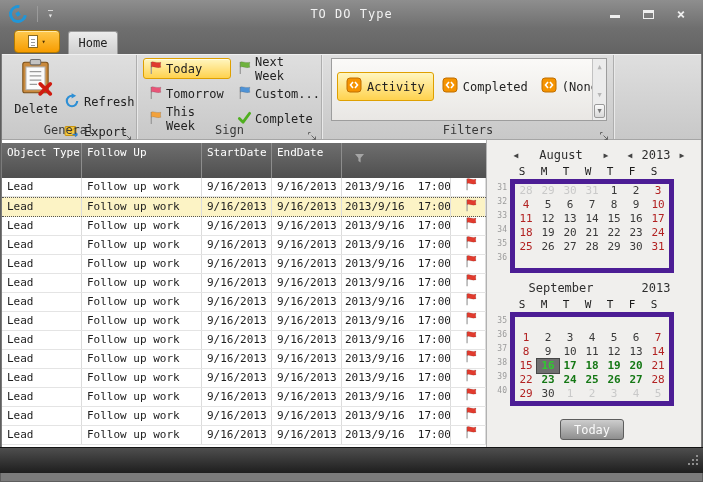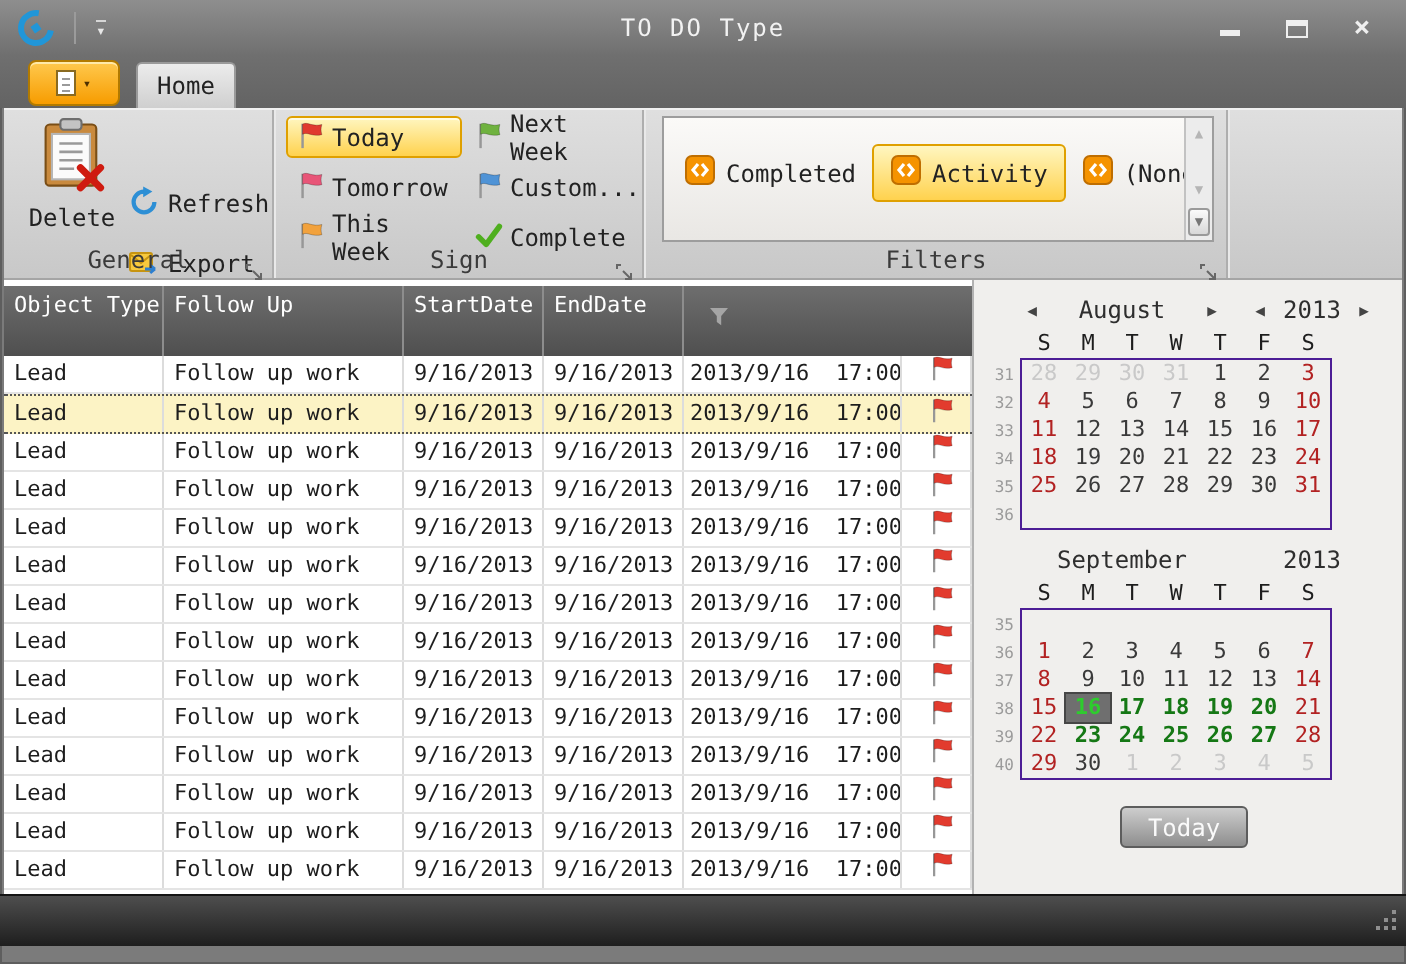--- a/index.html
+++ b/index.html
@@ -100,21 +100,21 @@
   .cal-nav .arr { width:14px; font-size:8px; color:#444; text-align:center; }
   .cal-nav .arr.hid { visibility:hidden; }
   .cal-nav .mlabel { width:76px; text-align:center; }
   .cal-nav .sp { flex:1; }
   .cal-nav .ylabel { width:38px; text-align:center; }
   .cal-dayhead { display:flex; padding-left:22px; height:15px; }
   .cal-dayhead span { width:22px; text-align:center; font-size:11px; color:#1d1d1d; line-height:15px; }
   .cal-body { display:flex; }
   .wknums { width:21px; padding-top:2px; }
   .wknums div { height:14px; line-height:14px; font-size:8px; color:#9b9b9b; text-align:right; padding-right:3px; }
-  .daybox { border:1px solid #4c1d95; display:grid; grid-template-columns:repeat(7,22px); grid-auto-rows:14px; background:#f0efed; }
+  .daybox { border:5px solid #4c1d95; display:grid; grid-template-columns:repeat(7,22px); grid-auto-rows:14px; background:#f0efed; }
   .dc { font-size:11px; line-height:14px; text-align:center; }
   .t-day{color:#3a3a3a} .t-weekend{color:#b22222} .t-muted{color:#c9c9c9}
   .t-task{color:#157815; font-weight:bold}
   .t-today{background:#6f6f6f; color:#2ecc2e; font-weight:bold; box-shadow:0 0 0 1px #464646;}
   .today-btn { margin:13px 0 0 73px; width:64px; height:21px;
                background:linear-gradient(#cdcdcd,#8e8e8e); border:1px solid #5d5d5d; border-radius:3px;
                color:#fafafa; font-size:12px; display:flex; align-items:center; justify-content:center; }
 
   
   .statusbar { position:absolute; left:0; top:447px; width:703px; height:26px;
@@ -246,33 +246,33 @@
       <span class="launcher">
         <svg width="10" height="10" viewBox="0 0 10 10">
             <path d="M1.5 3.5 V1.5 H3.5 M4.5 4.5 L8.5 8.5 M8.5 5.5 V8.5 H5.5" stroke="#666" fill="none"></path>
           </svg>
       </span>
     </div>
 
     <div class="rgroup g-filters">
       <div class="filters-box">
         <div class="filters-row" id="filters-row">
+            <div class="filteritem active">
+              <span><svg width="16" height="16" viewBox="0 0 16 16">
+                  <rect x="1" y="1" width="14" height="14" rx="3" fill="#f59300" stroke="#bf6e00"></rect>
+                  <path d="M7 5 L4.5 8 L7 11 M9 5 L11.5 8 L9 11" stroke="#fff" stroke-width="1.6" fill="none"></path>
+                </svg></span>
+              <span>Activity</span>
+            </div>
             <div class="filteritem">
               <span><svg width="16" height="16" viewBox="0 0 16 16">
                   <rect x="1" y="1" width="14" height="14" rx="3" fill="#f59300" stroke="#bf6e00"></rect>
                   <path d="M7 5 L4.5 8 L7 11 M9 5 L11.5 8 L9 11" stroke="#fff" stroke-width="1.6" fill="none"></path>
                 </svg></span>
               <span>Completed</span>
-            </div>
-            <div class="filteritem active">
-              <span><svg width="16" height="16" viewBox="0 0 16 16">
-                  <rect x="1" y="1" width="14" height="14" rx="3" fill="#f59300" stroke="#bf6e00"></rect>
-                  <path d="M7 5 L4.5 8 L7 11 M9 5 L11.5 8 L9 11" stroke="#fff" stroke-width="1.6" fill="none"></path>
-                </svg></span>
-              <span>Activity</span>
             </div>
             <div class="filteritem">
               <span><svg width="16" height="16" viewBox="0 0 16 16">
                   <rect x="1" y="1" width="14" height="14" rx="3" fill="#f59300" stroke="#bf6e00"></rect>
                   <path d="M7 5 L4.5 8 L7 11 M9 5 L11.5 8 L9 11" stroke="#fff" stroke-width="1.6" fill="none"></path>
                 </svg></span>
               <span>(None)</span>
             </div>
           </div>
         <div class="fscroll">

